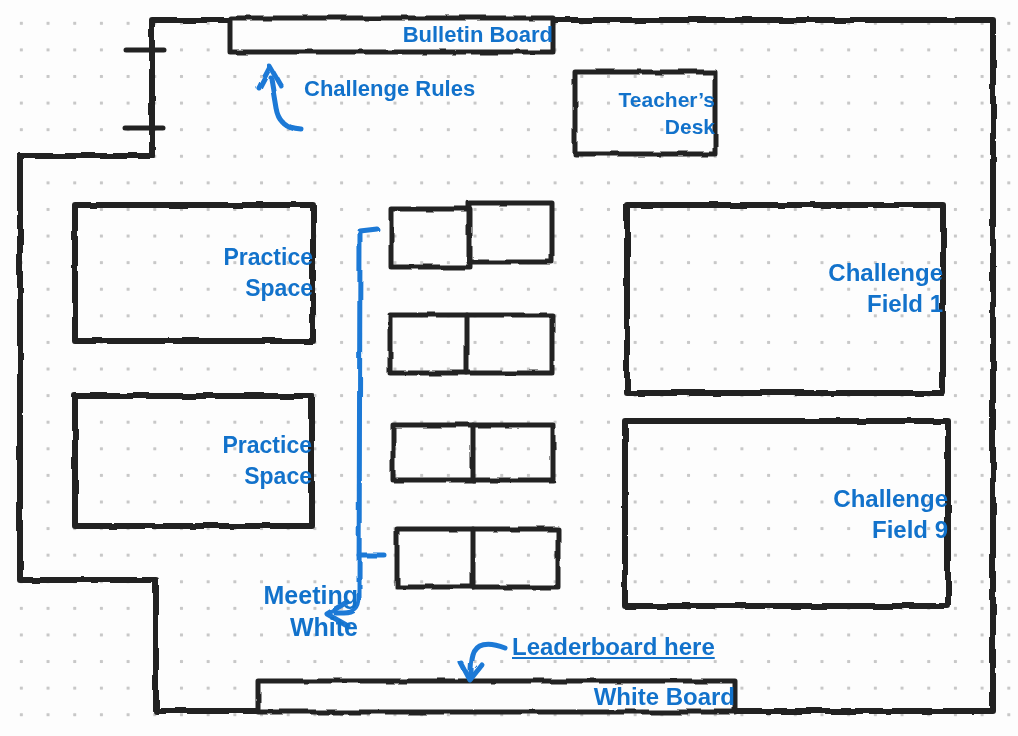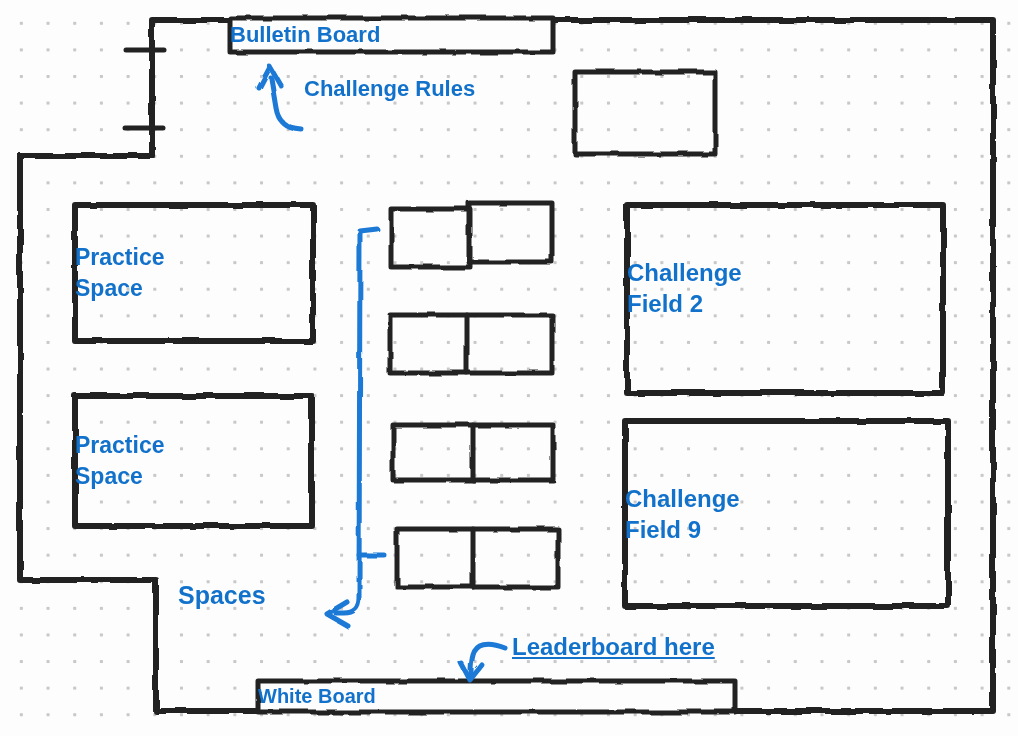--- a/index.html
+++ b/index.html
@@ -12,34 +12,34 @@
     background-size:26.7px 26.6px;
     background-position:8px 10px;
     font-family:"Liberation Sans",sans-serif;
   }
   svg.ink{position:absolute;left:0;top:0;}
   .lbl{
     position:absolute;
     color:#1272cb;
     font-weight:700;
     display:flex;flex-direction:column;
-    align-items:flex-start;justify-content:center;
+    align-items:flex-end;justify-content:center;
     text-align:center;
     white-space:nowrap;
   }
   #lbl-bulletin{left:230px;top:18px;width:323px;height:34px;font-size:22px;}
   #note-rules{left:304px;top:73px;font-size:22px;line-height:31px;align-items:flex-start;text-align:right;}
   #lbl-desk{left:575px;top:72px;width:140px;height:82px;font-size:21px;line-height:27px;}
   #lbl-ps1{left:75px;top:205px;width:238px;height:136px;font-size:23px;line-height:31px;}
   #lbl-ps2{left:75px;top:396px;width:237px;height:130px;font-size:23px;line-height:31px;}
   #lbl-cf1{left:627px;top:205px;width:316px;height:188px;font-size:24px;line-height:31px;padding-bottom:22px;box-sizing:border-box;}
   #lbl-cf2{left:625px;top:421px;width:323px;height:185px;font-size:24px;line-height:31px;}
   #note-meeting{left:178px;top:579px;width:180px;font-size:25px;line-height:32px;}
   #note-leader{left:512px;top:633px;font-size:24px;text-decoration:underline;}
-  #lbl-wb{left:258px;top:681px;width:477px;height:31px;font-size:20px;}
+  #lbl-wb{left:258px;top:681px;width:477px;height:31px;font-size:24px;}
 </style>
 </head>
 <body>
 
 <div class="canvas">
 
   <svg class="ink" width="1018" height="736" viewBox="0 0 1018 736">
     <defs>
       <filter id="rough" x="-3%" y="-3%" width="106%" height="106%">
         <feTurbulence type="fractalNoise" baseFrequency="0.04" numOctaves="2" seed="7" result="n"></feTurbulence>
@@ -96,43 +96,48 @@
   </svg>
 
   <div class="lbl" id="lbl-bulletin">
     <span>Bulletin Board</span>
   </div>
 
   <div class="lbl" id="note-rules">
     <span>Challenge Rules</span>
   </div>
 
+  <div class="lbl" id="lbl-desk">
+    <span>Teacher’s</span>
+    <span>Desk</span>
+  </div>
 
   <div class="lbl" id="lbl-ps1">
     <span>Practice</span>
     <span>Space</span>
   </div>
 
   <div class="lbl" id="lbl-ps2">
     <span>Practice</span>
     <span>Space</span>
   </div>
 
   <div class="lbl" id="lbl-cf1">
     <span>Challenge</span>
-    <span>Field 2</span>
+    <span>Field 1</span>
   </div>
 
   <div class="lbl" id="lbl-cf2">
     <span>Challenge</span>
     <span>Field 9</span>
   </div>
 
   <div class="lbl" id="note-meeting">
-    <span>Spaces</span>
+    <span>Meeting</span>
+    <span>White</span>
   </div>
 
   <div class="lbl" id="note-leader">
     <span>Leaderboard here</span>
   </div>
 
   <div class="lbl" id="lbl-wb">
     <span>White Board</span>
   </div>
 

